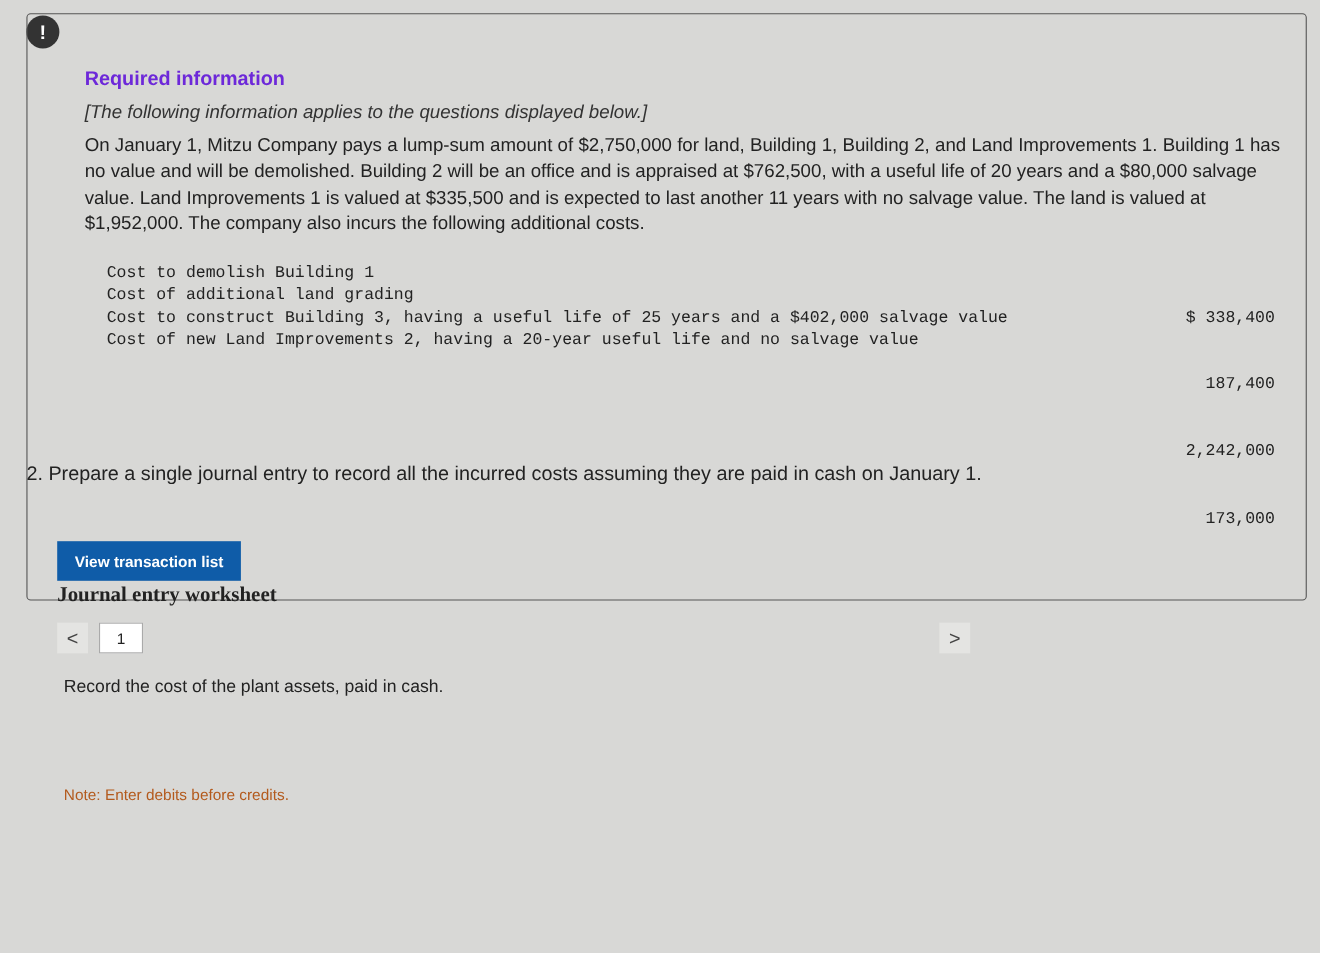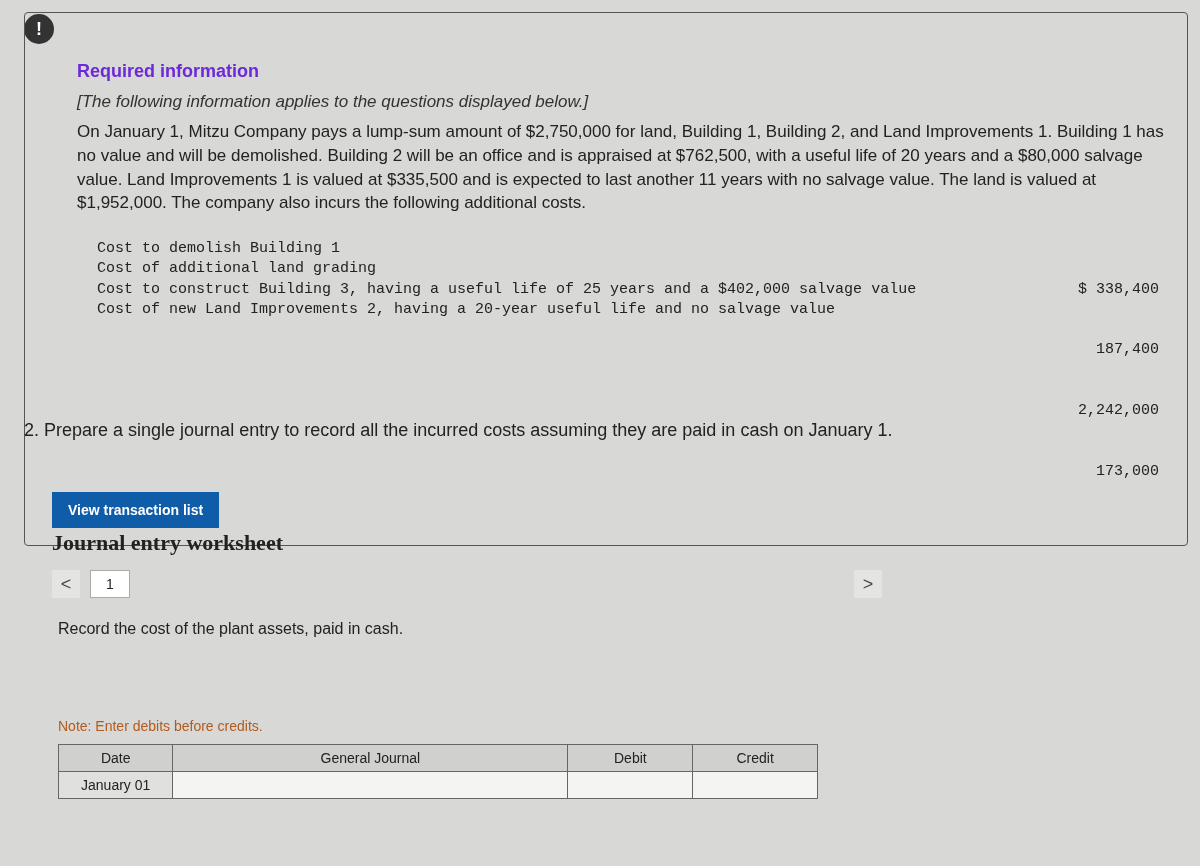--- a/index.html
+++ b/index.html
@@ -87,21 +87,21 @@
     cursor: pointer;
   }
   .worksheet-area {
     position: absolute;
     top: 530px;
     left: 52px;
     width: 830px;
   }
   .ws-title {
     font-family: Georgia, 'Times New Roman', serif;
-    font-size: 22px;
+    font-size: 19px;
     font-weight: bold;
     color: #222;
     margin-bottom: 14px;
   }
   .nav-row {
     display: flex;
     align-items: center;
     gap: 10px;
     margin-bottom: 22px;
   }
@@ -203,37 +203,13 @@
   <div class="nav-row">
     <button class="nav-arrow">&lt;</button>
     <div class="nav-page">1</div>
     <button class="nav-arrow nav-right">&gt;</button>
   </div>
 
   <div class="instruction">Record the cost of the plant assets, paid in cash.</div>
 
   <div class="note">Note: Enter debits before credits.</div>
 
-  <table class="je">
-    <colgroup>
-      <col class="col-date">
-        <col class="col-journal">
-        <col class="col-debit">
-        <col class="col-credit">
-    </colgroup>
-    <thead>
-      <tr>
-        <th>Date</th>
-        <th>General Journal</th>
-        <th>Debit</th>
-        <th>Credit</th>
-      </tr>
-    </thead>
-    <tbody>
-      <tr>
-        <td>January 01</td>
-        <td class="input-cell"></td>
-        <td class="input-cell"></td>
-        <td class="input-cell"></td>
-      </tr>
-    </tbody>
-  </table>
 </div>
 
 </body></html>

